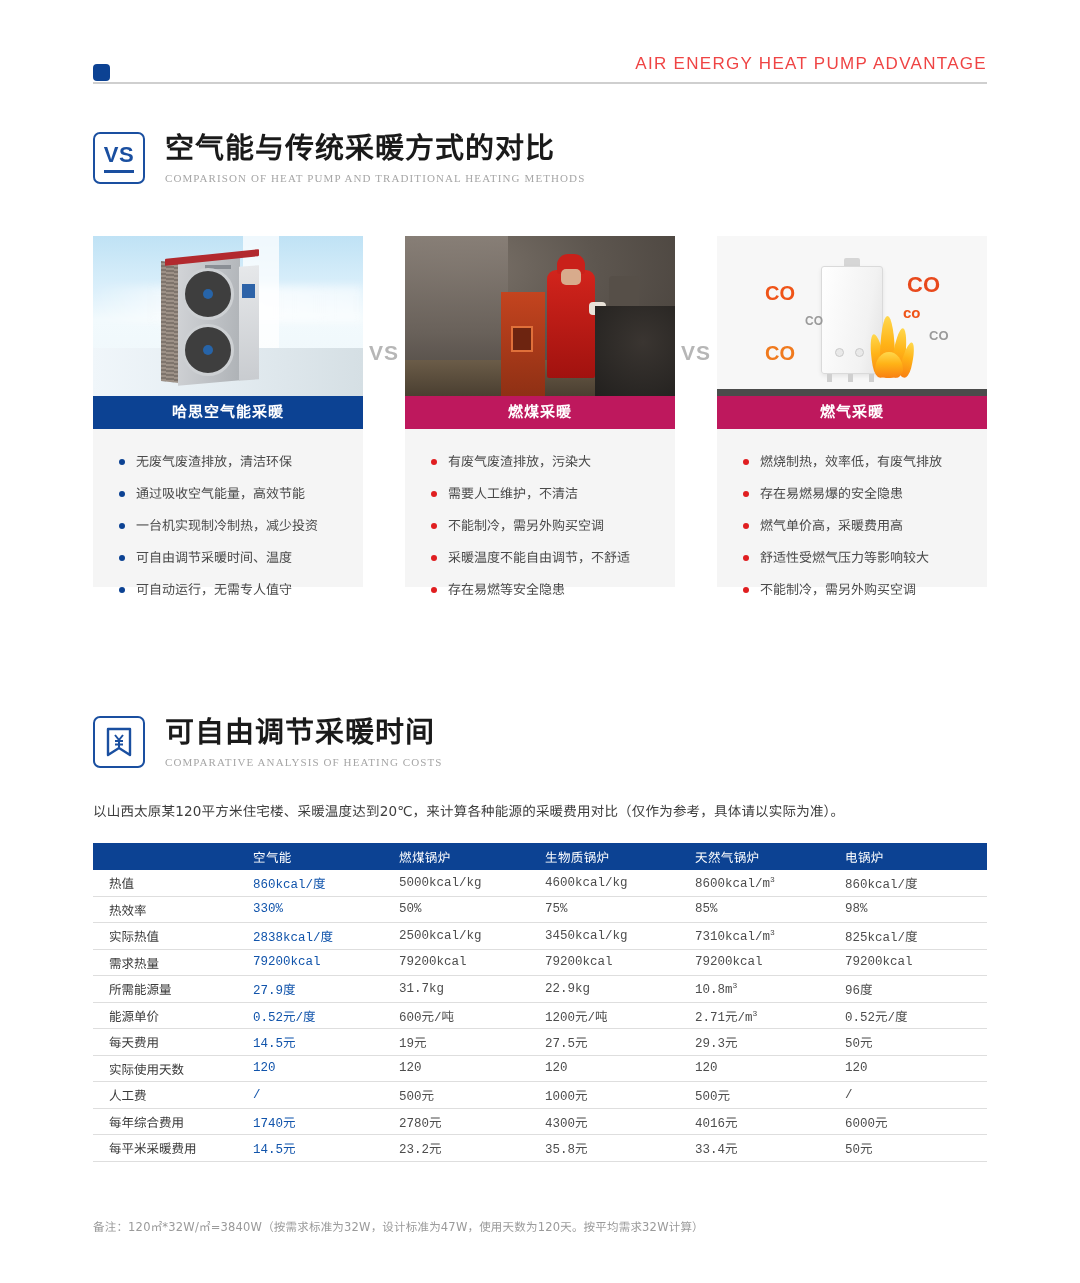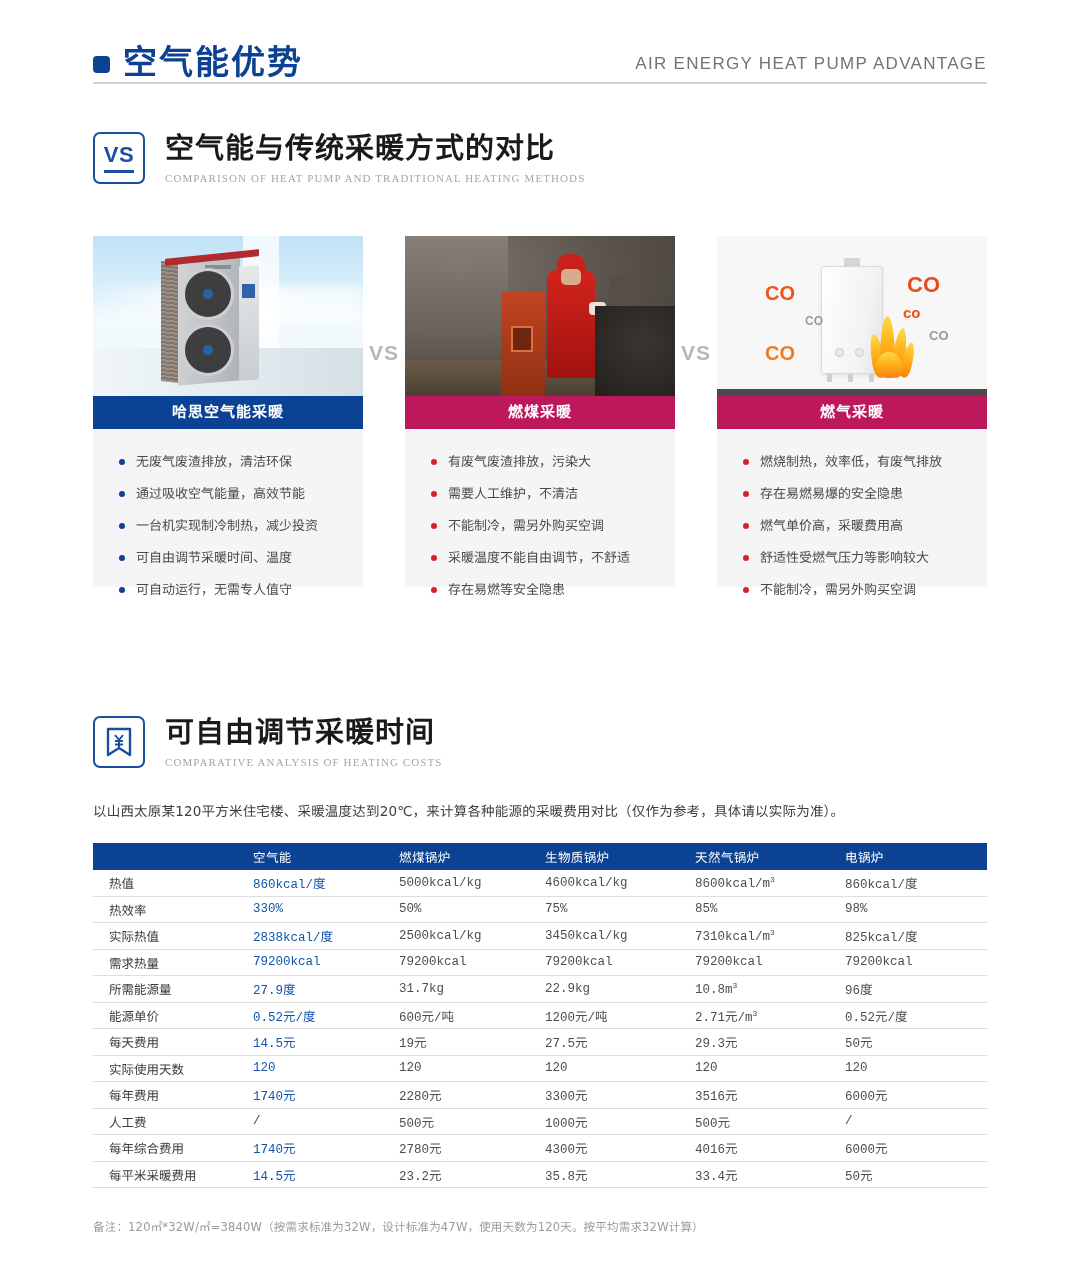--- a/index.html
+++ b/index.html
@@ -47,21 +47,21 @@
   .header-title-cn {
     font-size: 34px;
     font-weight: bold;
     color: #0c4293;
     letter-spacing: 2px;
     line-height: 1;
     font-family: "DejaVu Sans", "Liberation Sans", sans-serif;
   }
   .header-title-en {
     font-size: 17px;
-    color: #737373;
+    color: #ef4444;
     letter-spacing: 1.3px;
     padding-bottom: 8px;
     white-space: nowrap;
   }
 
   
   .section-head {
     position: absolute;
     display: flex;
     align-items: center;
@@ -394,21 +394,20 @@
     letter-spacing: 0.2px;
     font-family: "DejaVu Sans", "Liberation Sans", sans-serif;
   }
 </style>
 </head>
 <body>
 
 <div class="page-header">
   <div class="page-header-left">
     <span class="header-mark"></span>
-    <span class="header-title-cn">空气能优势</span>
   </div>
   <div class="header-title-en">AIR ENERGY HEAT PUMP ADVANTAGE</div>
 </div>
 
 <div class="section-head" style="left:93px; top:132px;">
   <div class="sect-icon">
     <span class="vs-txt">VS</span>
   </div>
   <div class="sect-text">
     <div class="cn">空气能与传统采暖方式的对比</div>
@@ -610,28 +609,20 @@
       </tr>
       <tr>
         <td>实际使用天数</td>
         <td class="hl">120</td>
         <td>120</td>
         <td>120</td>
         <td>120</td>
         <td>120</td>
       </tr>
       <tr>
-        <td>每年费用</td>
-        <td class="hl">1740元</td>
-        <td>2280元</td>
-        <td>3300元</td>
-        <td>3516元</td>
-        <td>6000元</td>
-      </tr>
-      <tr>
         <td>人工费</td>
         <td class="hl">/</td>
         <td>500元</td>
         <td>1000元</td>
         <td>500元</td>
         <td>/</td>
       </tr>
       <tr>
         <td>每年综合费用</td>
         <td class="hl">1740元</td>

